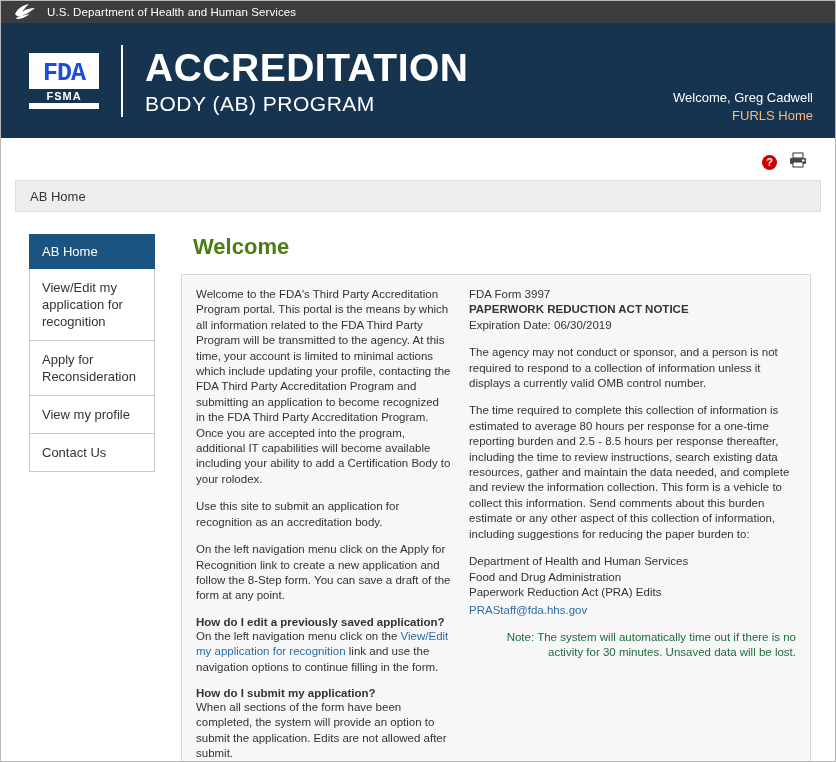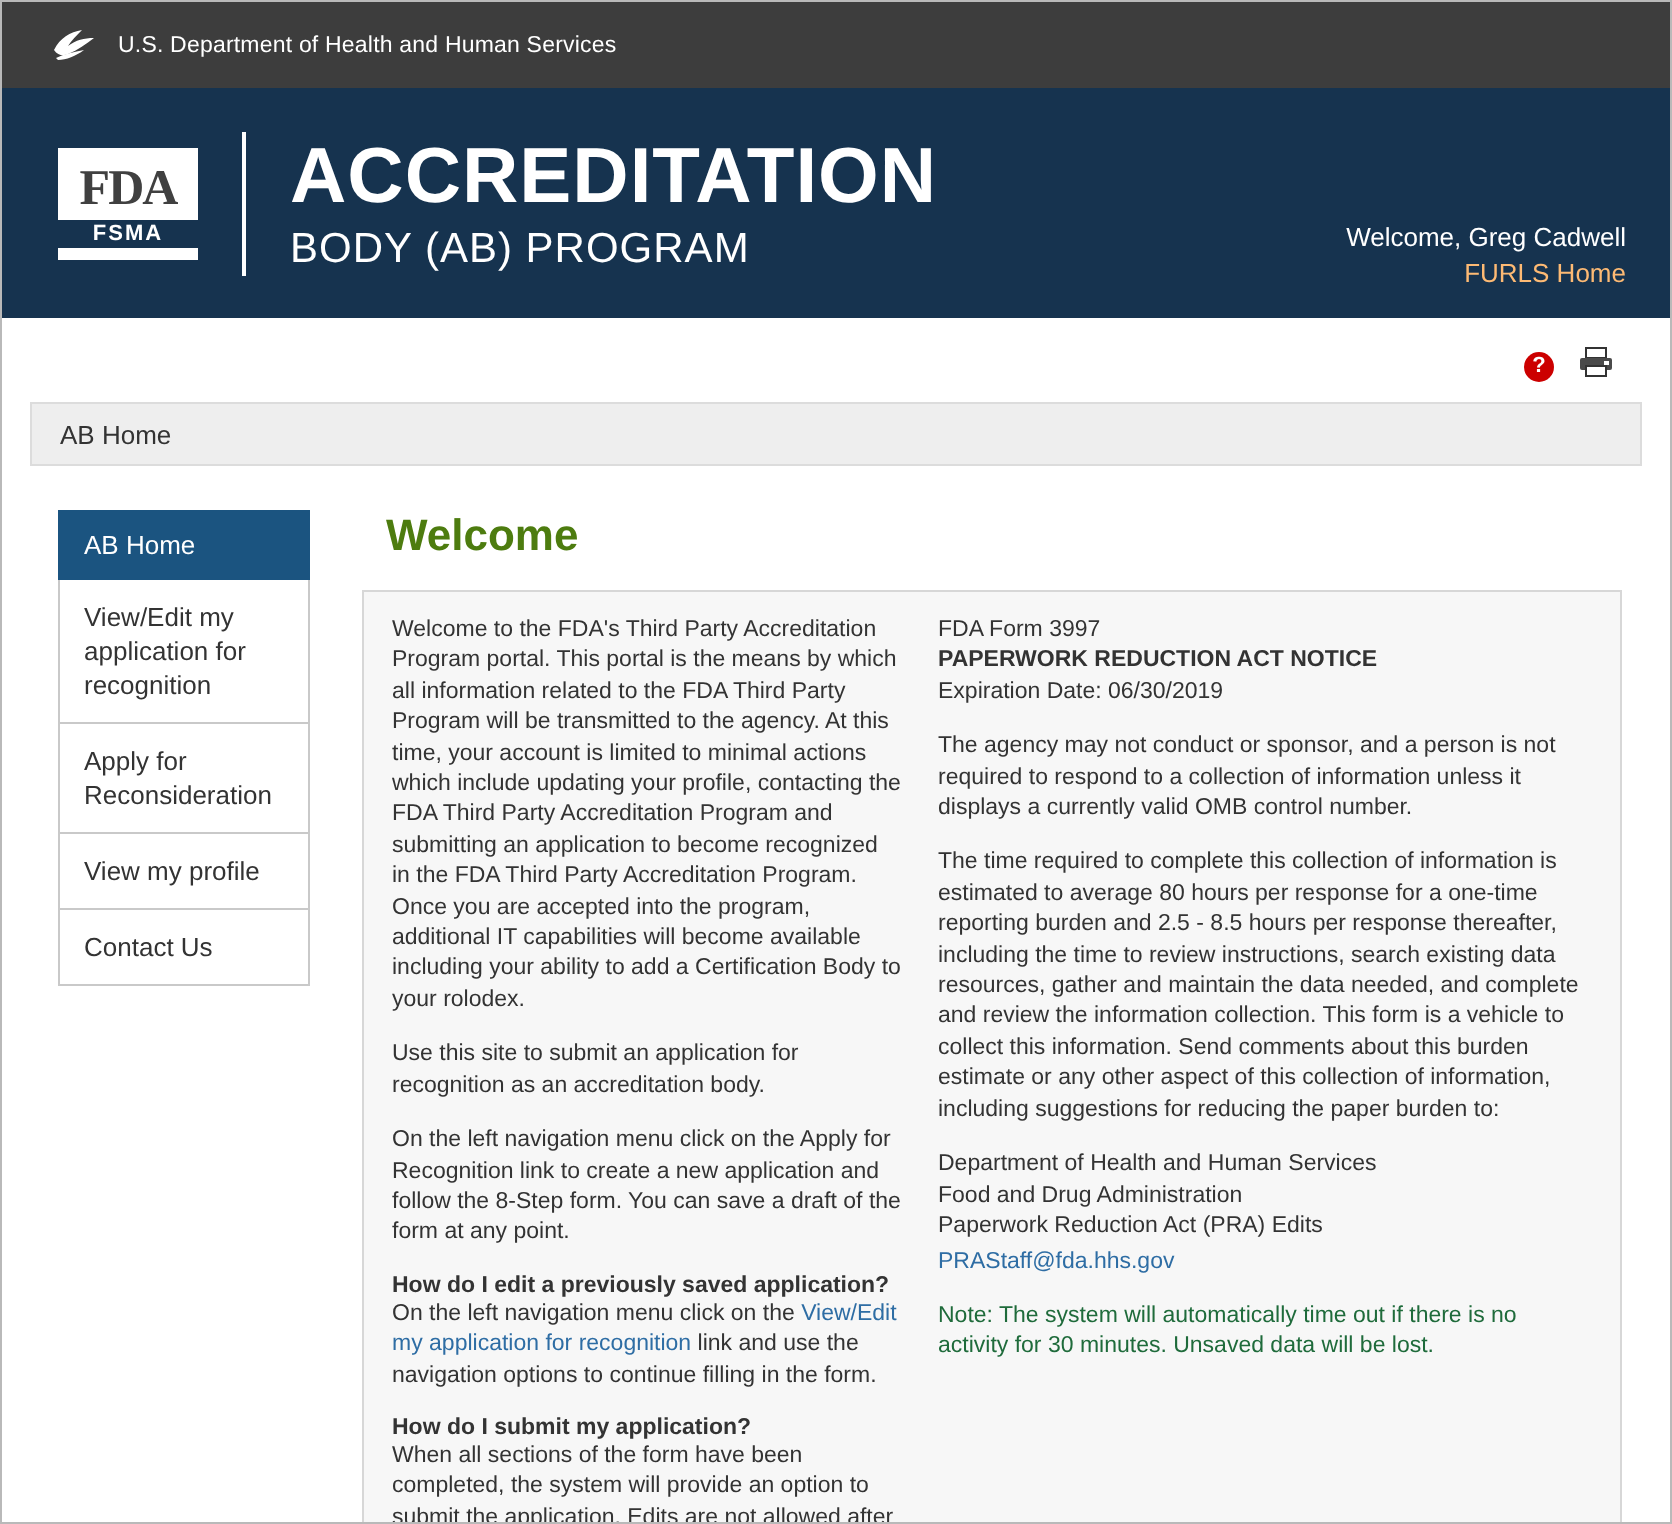--- a/index.html
+++ b/index.html
@@ -13,25 +13,25 @@
     width: 836px;
     height: 762px;
     position: relative;
     background: #ffffff;
     overflow: hidden;
     border: 1px solid #b9b9b9;
   }
 
   
   .hhs-bar {
-    height: 43px;
+    height: 22px;
     background: #3d3d3d;
     display: flex;
     align-items: center;
-    padding-left: 24px;
+    padding-left: 12px;
     gap: 10px;
   }
   .hhs-logo {
     width: 24px;
     height: 20px;
     flex: 0 0 auto;
     display: flex;
     align-items: center;
     justify-content: center;
   }
@@ -54,25 +54,25 @@
     width: 70px;
     height: 56px;
     background: #ffffff;
     display: flex;
     flex-direction: column;
     align-items: center;
     justify-content: center;
     padding-top: 2px;
   }
   .fda-logo-wrap .fda {
-    font-family: Liberation Serif, serif;
+    font-family: Liberation Mono, monospace;
     font-weight: bold;
     font-size: 25px;
     line-height: 25px;
-    color: #404040;
+    color: #1d4ed8;
     letter-spacing: -1px;
   }
   .fda-logo-wrap .fsma {
     background: #16334f;
     color: #ffffff;
     font-size: 11px;
     font-weight: bold;
     letter-spacing: 1px;
     width: 100%;
     text-align: center;
@@ -222,20 +222,21 @@
     color: #2e6da4;
     text-decoration: none;
   }
 
   .pra-small { font-size: 11.5px; color: #333333; margin: 0; line-height: 15.4px;}
   .pra-bold { font-weight: bold; }
   .note {
     color: #1f6b3b;
     font-size: 11.5px;
     line-height: 15.4px;
+    text-align: right;
   }
   .mail-link { color: #2e6da4; text-decoration: none; font-size: 11.5px;}
 </style>
 </head>
 <body>
 
 <div class="page">
 
   <div class="hhs-bar">
     <span class="hhs-logo">

